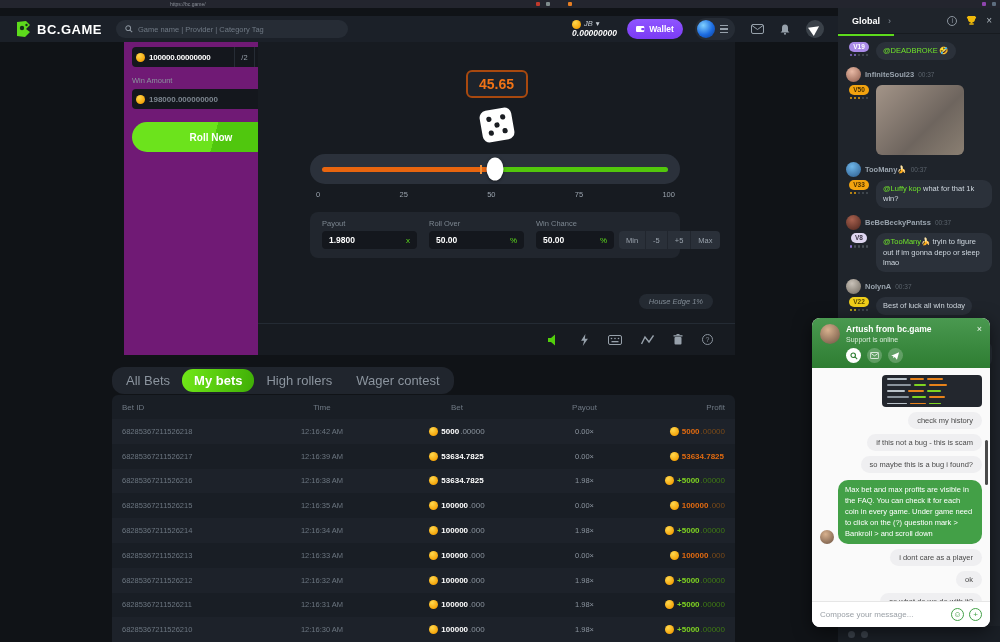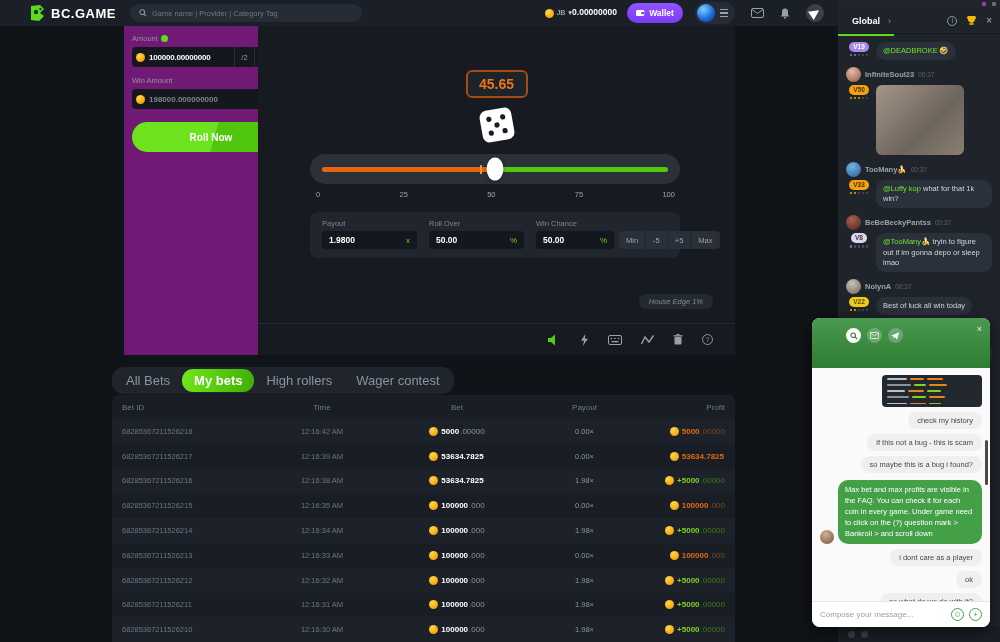--- a/index.html
+++ b/index.html
@@ -6,29 +6,29 @@
   html,body { background:#0b0d10; }
   #app { position:relative; width:1000px; height:642px; overflow:hidden;
          font-family:"Liberation Sans","DejaVu Sans",sans-serif; background:#101317; color:#cfd6dd; }
 
   
   .browser-strip { position:absolute; left:0; top:0; width:1000px; height:8px; background:#23252e; display:flex; align-items:center; }
   .browser-url { font-size:5px; color:#8a8f98; margin-left:170px; white-space:nowrap; }
   .bdot { width:4px; height:4px; border-radius:1px; margin-left:6px; }
 
   
-  .main-header { position:absolute; left:0; top:0; width:838px; height:26px; background:#1b2028;
-                 display:flex; align-items:center; z-index:20;padding-left:14px; }
+  .main-header { position:absolute; left:0; top:16px; width:838px; height:26px; background:#1b2028;
+                 display:flex; align-items:center; z-index:20; }
   .logo { display:flex; align-items:center; gap:5px; margin-left:14px; }
   .logo-text { font-size:13px; font-weight:bold; color:#fff; letter-spacing:.5px; }
   .search { margin-left:14px; width:232px; height:18px; background:#262c35; border-radius:9px;
             display:flex; align-items:center; gap:5px; padding:0 9px; }
   .search-ph { font-size:7.5px; color:#6f7984; }
   .hdr-right { margin-left:auto; display:flex; align-items:center; }
-  .currency { display:flex; flex-direction:row; line-height:1.1; margin-right:10px; }
+  .currency { display:flex; flex-direction:column; line-height:1.1; margin-right:10px;font-style:italic; }
   .cur-top { display:flex; align-items:center; gap:3px; font-size:7.5px; color:#c6cdd4; }
   .balance { font-size:8.5px; font-weight:bold; color:#fff; }
   .wallet-btn { width:56px; height:20px; border-radius:10px; background:linear-gradient(180deg,#8f55ff,#7b3bf5);
                 display:flex; align-items:center; justify-content:center; gap:4px; color:#fff;
                 font-size:8.5px; font-weight:bold; margin-right:12px; }
   .avatar-pill { display:flex; align-items:center; gap:5px; background:#262c35; border-radius:11px;
                  height:22px; padding:0 7px 0 2px; margin-right:16px; }
   .sphere { width:18px; height:18px; border-radius:50%;
             background:radial-gradient(circle at 35% 30%,#7fd0ff,#1c6be0 55%,#0a3a8c); }
   .burger { display:flex; flex-direction:column; gap:2px; }
@@ -673,20 +673,27 @@
             <i class="coin"></i>
             <b>+5000</b>
             <em>.00000</em>
           </span>
       </div>
     </div>
   </div>
 
   <div class="support">
     <div class="sup-header">
+      <div class="sup-row1">
+        <span class="sup-av"></span>
+        <div>
+          <div class="sup-name">Artush from bc.game</div>
+          <div class="sup-status">Support is online</div>
+        </div>
+      </div>
       <span class="sup-close">×</span>
       <div class="sup-icons">
         <span class="sup-ic white">
           <svg width="8" height="8" viewBox="0 0 10 10">
               <circle cx="4" cy="4" r="2.8" fill="none" stroke="#2e7d32" stroke-width="1.4"></circle>
               <line x1="6.2" y1="6.2" x2="9" y2="9" stroke="#2e7d32" stroke-width="1.4"></line>
             </svg>
         </span>
         <span class="sup-ic dim">
           <svg width="9" height="7" viewBox="0 0 12 9">

